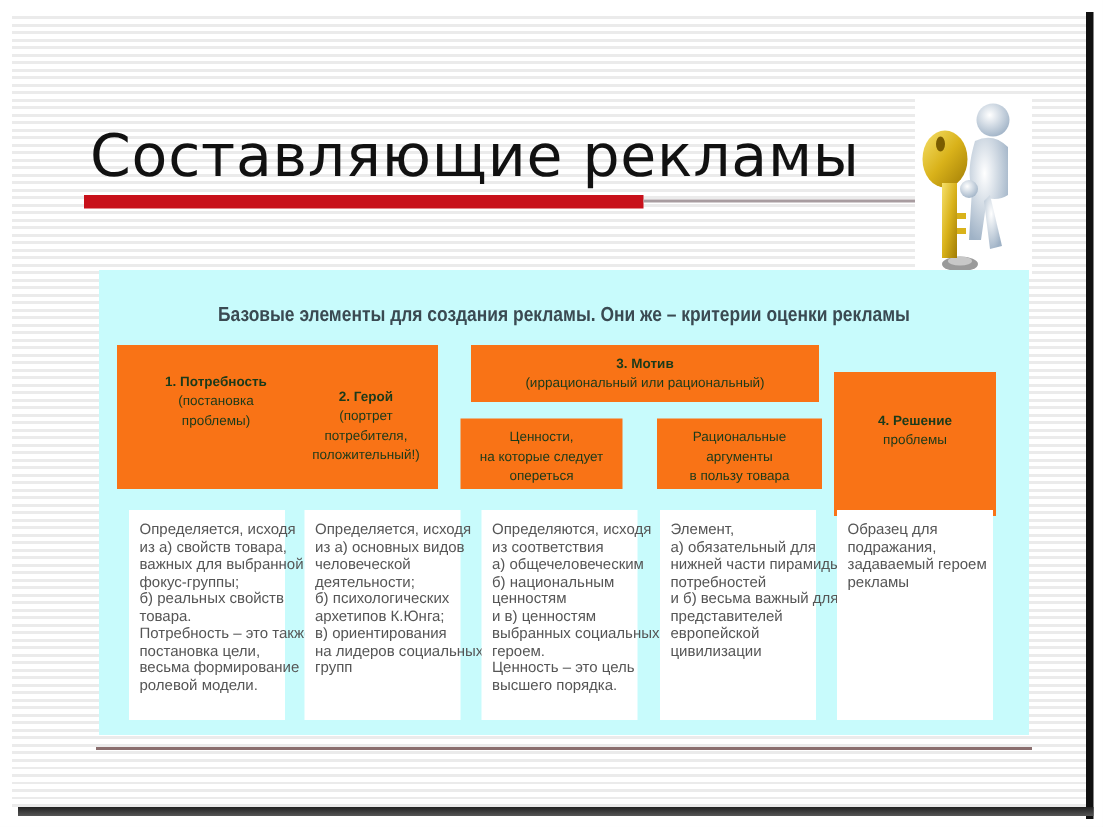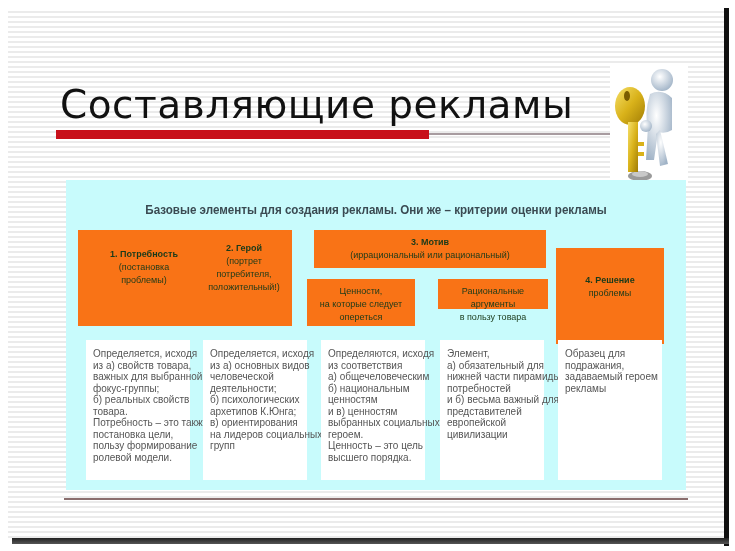--- a/index.html
+++ b/index.html
@@ -111,57 +111,57 @@
 
   <div class="panel">
     <div class="panel-heading">Базовые элементы для создания рекламы. Они же – критерии оценки рекламы</div>
 
     <div class="gbox" style="left:12px; top:50px; width:132px; height:96px; padding-top:18px;">
       <span class="num">1. Потребность</span>
       <span>(постановка</span>
       <span>проблемы)</span>
     </div>
 
-    <div class="gbox" style="left:130px; top:50px; width:96px; height:96px; padding-top:12px;">
+    <div class="gbox" style="left:130px; top:50px; width:96px; height:96px; padding-top:28px;">
       <span class="num">2. Герой</span>
       <span>(портрет</span>
       <span>потребителя,</span>
       <span>положительный!)</span>
     </div>
 
     <div class="gbox" style="left:248px; top:50px; width:232px; height:38px; padding-top:6px;">
       <span class="num">3. Мотив</span>
       <span>(иррациональный или рациональный)</span>
     </div>
     <div class="gbox" style="left:241px; top:99px; width:108px; height:47px; padding-top:6px;">
       <span>Ценности,</span>
       <span>на которые следует</span>
       <span>опереться</span>
     </div>
-    <div class="gbox" style="left:372px; top:99px; width:110px; height:30px; padding-top:6px;">
+    <div class="gbox" style="left:372px; top:99px; width:110px; height:47px; padding-top:6px;">
       <span>Рациональные</span>
       <span>аргументы</span>
       <span>в пользу товара</span>
     </div>
 
     <div class="gbox" style="left:490px; top:50px; width:108px; height:96px; padding-top:26px;margin-top:18px;">
       <span class="num">4. Решение</span>
       <span>проблемы</span>
     </div>
 
     <div class="wbox" style="left:20px; top:160px; width:104px; height:140px;">
       <span>Определяется, исходя</span>
       <span>из а) свойств товара,</span>
       <span>важных для выбранной</span>
       <span>фокус-группы;</span>
       <span>б) реальных свойств</span>
       <span>товара.</span>
       <span>Потребность – это также</span>
       <span>постановка цели,</span>
-      <span>пользу формирование</span>
+      <span>весьма формирование</span>
       <span>ролевой модели.</span>
     </div>
 
     <div class="wbox" style="left:137px; top:160px; width:104px; height:140px;">
       <span>Определяется, исходя</span>
       <span>из а) основных видов</span>
       <span>человеческой</span>
       <span>деятельности;</span>
       <span>б) психологических</span>
       <span>архетипов К.Юнга;</span>

